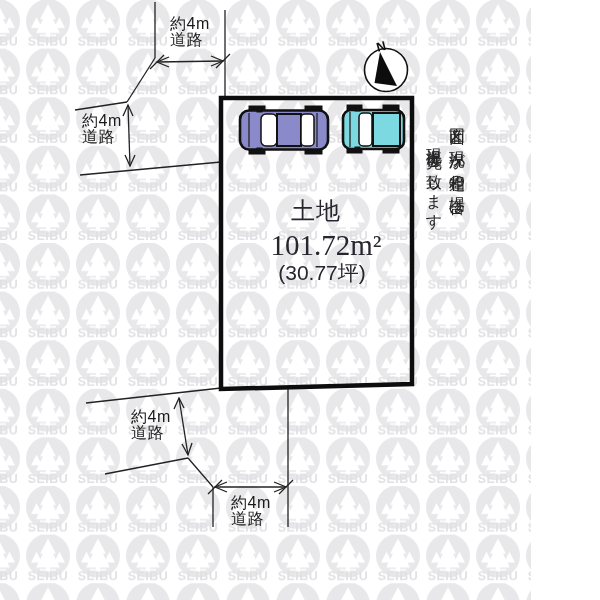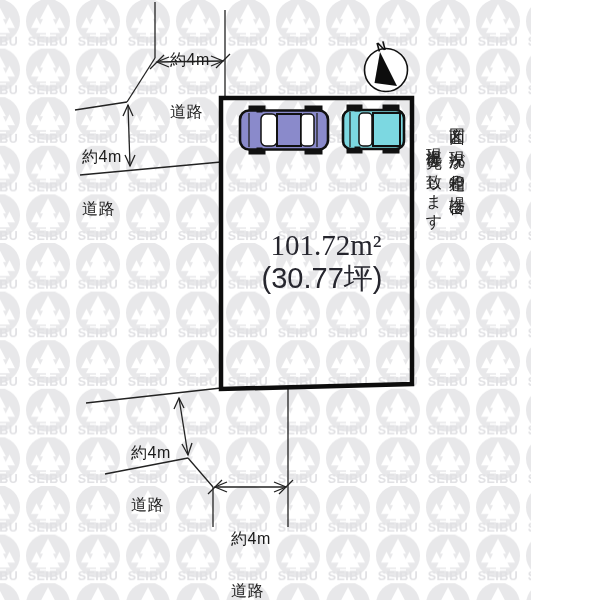--- a/index.html
+++ b/index.html
@@ -5,25 +5,25 @@
   html,body{margin:0;padding:0;background:#ffffff;}
   .canvas{
     position:relative;width:600px;height:600px;background:#ffffff;overflow:hidden;
     font-family:"Liberation Sans","DejaVu Sans",sans-serif;
   }
   .layer{position:absolute;left:0;top:0;}
   .roadlabel{
     position:absolute;font-size:16px;line-height:16px;color:#1a1a1a;
     white-space:nowrap;letter-spacing:0.5px;
   }
-  .roadlabel span{display:block;margin-top:36px;}
+  .roadlabel span{display:block;}
   .plot-label{position:absolute;color:#26262e;white-space:nowrap;transform:translateX(-50%);}
   .plot-title{font-size:24px;letter-spacing:1px;}
   .plot-area{font-size:29px;font-family:Liberation Serif, serif;}
-  .plot-tsubo{font-size:29px;}
+  .plot-tsubo{font-size:21px;}
   .disclaimer{
     position:absolute;left:423px;top:116px;height:215px;
     writing-mode:vertical-rl;text-orientation:upright;
     font-size:16px;line-height:23px;letter-spacing:1.5px;color:#222;
   }
   .disclaimer span{display:block;}
   .disclaimer .col2{padding-top:20px;}
   svg line,svg polyline,svg path.thin{stroke:#222;stroke-width:1.3;fill:none;}
 </style>
 </head>
@@ -147,20 +147,21 @@
   </div>
   <div class="roadlabel" style="left:131px;top:409px;">
     <span>約4m</span>
     <span>道路</span>
   </div>
   <div class="roadlabel" style="left:231px;top:495px;">
     <span>約4m</span>
     <span>道路</span>
   </div>
 
+  <div class="plot-label plot-title" style="left:316px;top:195px;">土地</div>
   <div class="plot-label plot-area" style="left:326px;top:229px;">101.72m²</div>
   <div class="plot-label plot-tsubo" style="left:322px;top:259px;">(30.77坪)</div>
 
   <div class="disclaimer">
     <span class="col1">図面と現況が相違の場合は</span>
     <span class="col2">現況優先と致します</span>
   </div>
 
 </div>
 

